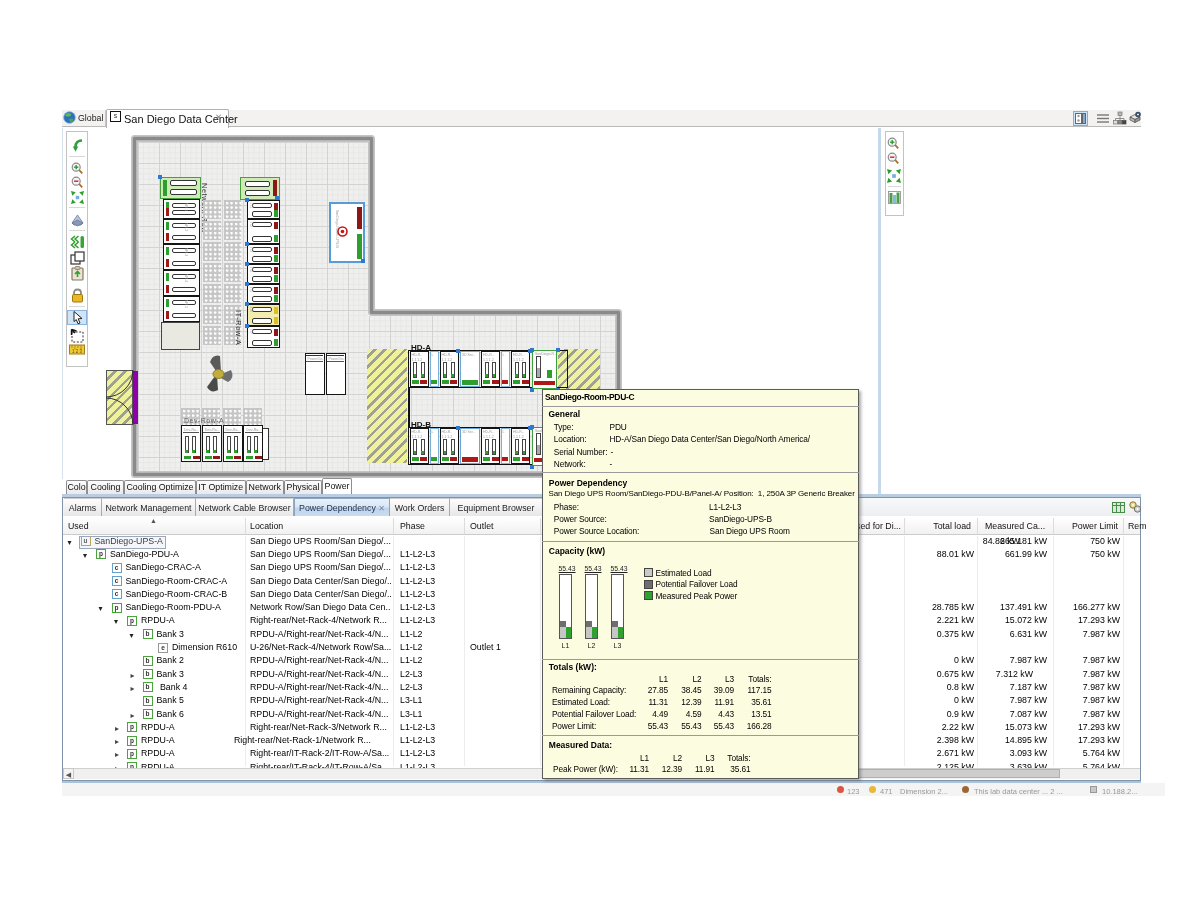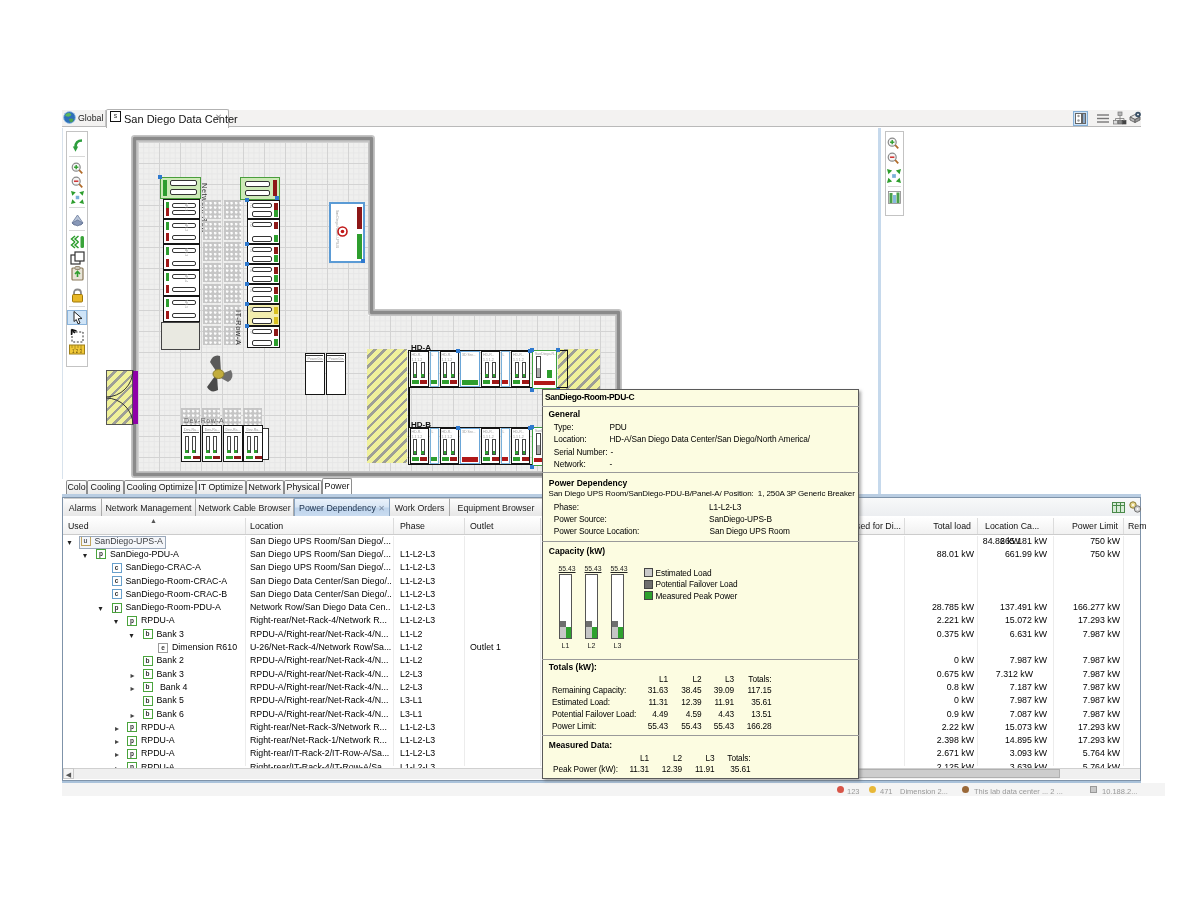--- a/index.html
+++ b/index.html
@@ -518,21 +518,21 @@
 <div class="a" style="left:977px;top:518px;width:1px;height:16px;background:#dcdcdc"></div>
 <div class="a" style="left:1053px;top:518px;width:1px;height:16px;background:#dcdcdc"></div>
 <div class="a" style="left:1123px;top:518px;width:1px;height:16px;background:#dcdcdc"></div>
 <div class="hdrtxt" style="left:68px;top:521px">Used</div>
 <div class="a" style="left:150px;top:517px;font-size:7px;color:#555">▲</div>
 <div class="hdrtxt" style="left:250px;top:521px">Location</div>
 <div class="hdrtxt" style="left:400px;top:521px">Phase</div>
 <div class="hdrtxt" style="left:470px;top:521px">Outlet</div>
 <div class="hdrtxt" style="left:820px;top:521px;width:81px;text-align:right">Used for Di...</div>
 <div class="hdrtxt" style="left:880px;top:521px;width:91px;text-align:right">Total load</div>
-<div class="hdrtxt" style="left:985px;top:521px">Location Ca...</div>
+<div class="hdrtxt" style="left:985px;top:521px">Measured Ca...</div>
 <div class="hdrtxt" style="left:1072px;top:521px">Power Limit</div>
 <div class="hdrtxt" style="left:1128px;top:521px">Rem</div>
 <div class="a" style="left:245px;top:536px;width:1px;height:230px;background:#ececec"></div>
 <div class="a" style="left:393px;top:536px;width:1px;height:230px;background:#ececec"></div>
 <div class="a" style="left:464px;top:536px;width:1px;height:230px;background:#ececec"></div>
 <div class="a" style="left:540px;top:536px;width:1px;height:230px;background:#ececec"></div>
 <div class="a" style="left:904px;top:536px;width:1px;height:230px;background:#ececec"></div>
 <div class="a" style="left:977px;top:536px;width:1px;height:230px;background:#ececec"></div>
 <div class="a" style="left:1053px;top:536px;width:1px;height:230px;background:#ececec"></div>
 <div class="a" style="left:1123px;top:536px;width:1px;height:230px;background:#ececec"></div>
@@ -634,21 +634,21 @@
 <div class="ti" style="left:127.0px;top:722.3000000000001px;border-color:#4aa43c">p</div>
 <div class="c" style="left:141.0px;top:720.8000000000001px">RPDU-A</div>
 <div class="c" style="left:250px;top:720.8000000000001px;width:141px;overflow:hidden">Right-rear/Net-Rack-3/Network R...</div>
 <div class="c" style="left:400px;top:720.8000000000001px">L1-L2-L3</div>
 <div class="cr" style="left:874px;top:720.8000000000001px;width:100px">2.22 kW</div>
 <div class="cr" style="left:947px;top:720.8000000000001px;width:100px">15.073 kW</div>
 <div class="cr" style="left:1020px;top:720.8000000000001px;width:100px">17.293 kW</div>
 <div class="a" style="left:115.0px;top:737.1px;font-size:8px;color:#444">▸</div>
 <div class="ti" style="left:127.0px;top:735.6px;border-color:#4aa43c">p</div>
 <div class="c" style="left:141.0px;top:734.1px">RPDU-A</div>
-<div class="c" style="left:250px;top:734.1px;width:141px;overflow:hidden">Right-rear/Net-Rack-1/Network R...</div>
+<div class="c" style="left:234px;top:734.1px;width:141px;overflow:hidden">Right-rear/Net-Rack-1/Network R...</div>
 <div class="c" style="left:400px;top:734.1px">L1-L2-L3</div>
 <div class="cr" style="left:874px;top:734.1px;width:100px">2.398 kW</div>
 <div class="cr" style="left:947px;top:734.1px;width:100px">14.895 kW</div>
 <div class="cr" style="left:1020px;top:734.1px;width:100px">17.293 kW</div>
 <div class="a" style="left:115.0px;top:750.4000000000001px;font-size:8px;color:#444">▸</div>
 <div class="ti" style="left:127.0px;top:748.9000000000001px;border-color:#4aa43c">p</div>
 <div class="c" style="left:141.0px;top:747.4000000000001px">RPDU-A</div>
 <div class="c" style="left:250px;top:747.4000000000001px;width:141px;overflow:hidden">Right-rear/IT-Rack-2/IT-Row-A/Sa...</div>
 <div class="c" style="left:400px;top:747.4000000000001px">L1-L2-L3</div>
 <div class="cr" style="left:874px;top:747.4000000000001px;width:100px">2.671 kW</div>
@@ -724,21 +724,21 @@
 <div class="tt" style="left:655.5px;top:579.0px;z-index:51">Potential Failover Load</div>
 <div class="a" style="left:644px;top:591.0px;width:9px;height:9px;background:#2ea12e;border:1px solid #444;z-index:51"></div>
 <div class="tt" style="left:655.5px;top:590.5px;z-index:51">Measured Peak Power</div>
 <div class="a" style="left:542px;top:659px;width:317px;height:1px;background:#9a9a9a;z-index:51"></div>
 <div class="ttb" style="left:548.8px;top:661.5px;z-index:51">Totals (kW):</div>
 <div class="tt" style="left:608px;top:674px;width:60px;text-align:right;z-index:51">L1</div>
 <div class="tt" style="left:641.5px;top:674px;width:60px;text-align:right;z-index:51">L2</div>
 <div class="tt" style="left:674px;top:674px;width:60px;text-align:right;z-index:51">L3</div>
 <div class="tt" style="left:711.5px;top:674px;width:60px;text-align:right;z-index:51">Totals:</div>
 <div class="tt" style="left:551.9px;top:685.0px;z-index:51">Remaining Capacity:</div>
-<div class="tt" style="left:608px;top:685.0px;width:60px;text-align:right;z-index:51">31.63</div>
+<div class="tt" style="left:608px;top:685.0px;width:60px;text-align:right;z-index:51">27.85</div>
 <div class="tt" style="left:641.5px;top:685.0px;width:60px;text-align:right;z-index:51">38.45</div>
 <div class="tt" style="left:674px;top:685.0px;width:60px;text-align:right;z-index:51">39.09</div>
 <div class="tt" style="left:711.5px;top:685.0px;width:60px;text-align:right;z-index:51">117.15</div>
 <div class="tt" style="left:551.9px;top:696.9px;z-index:51">Estimated Load:</div>
 <div class="tt" style="left:608px;top:696.9px;width:60px;text-align:right;z-index:51">11.31</div>
 <div class="tt" style="left:641.5px;top:696.9px;width:60px;text-align:right;z-index:51">12.39</div>
 <div class="tt" style="left:674px;top:696.9px;width:60px;text-align:right;z-index:51">11.91</div>
 <div class="tt" style="left:711.5px;top:696.9px;width:60px;text-align:right;z-index:51">35.61</div>
 <div class="tt" style="left:551.9px;top:708.8px;z-index:51">Potential Failover Load:</div>
 <div class="tt" style="left:608px;top:708.8px;width:60px;text-align:right;z-index:51">4.49</div>

